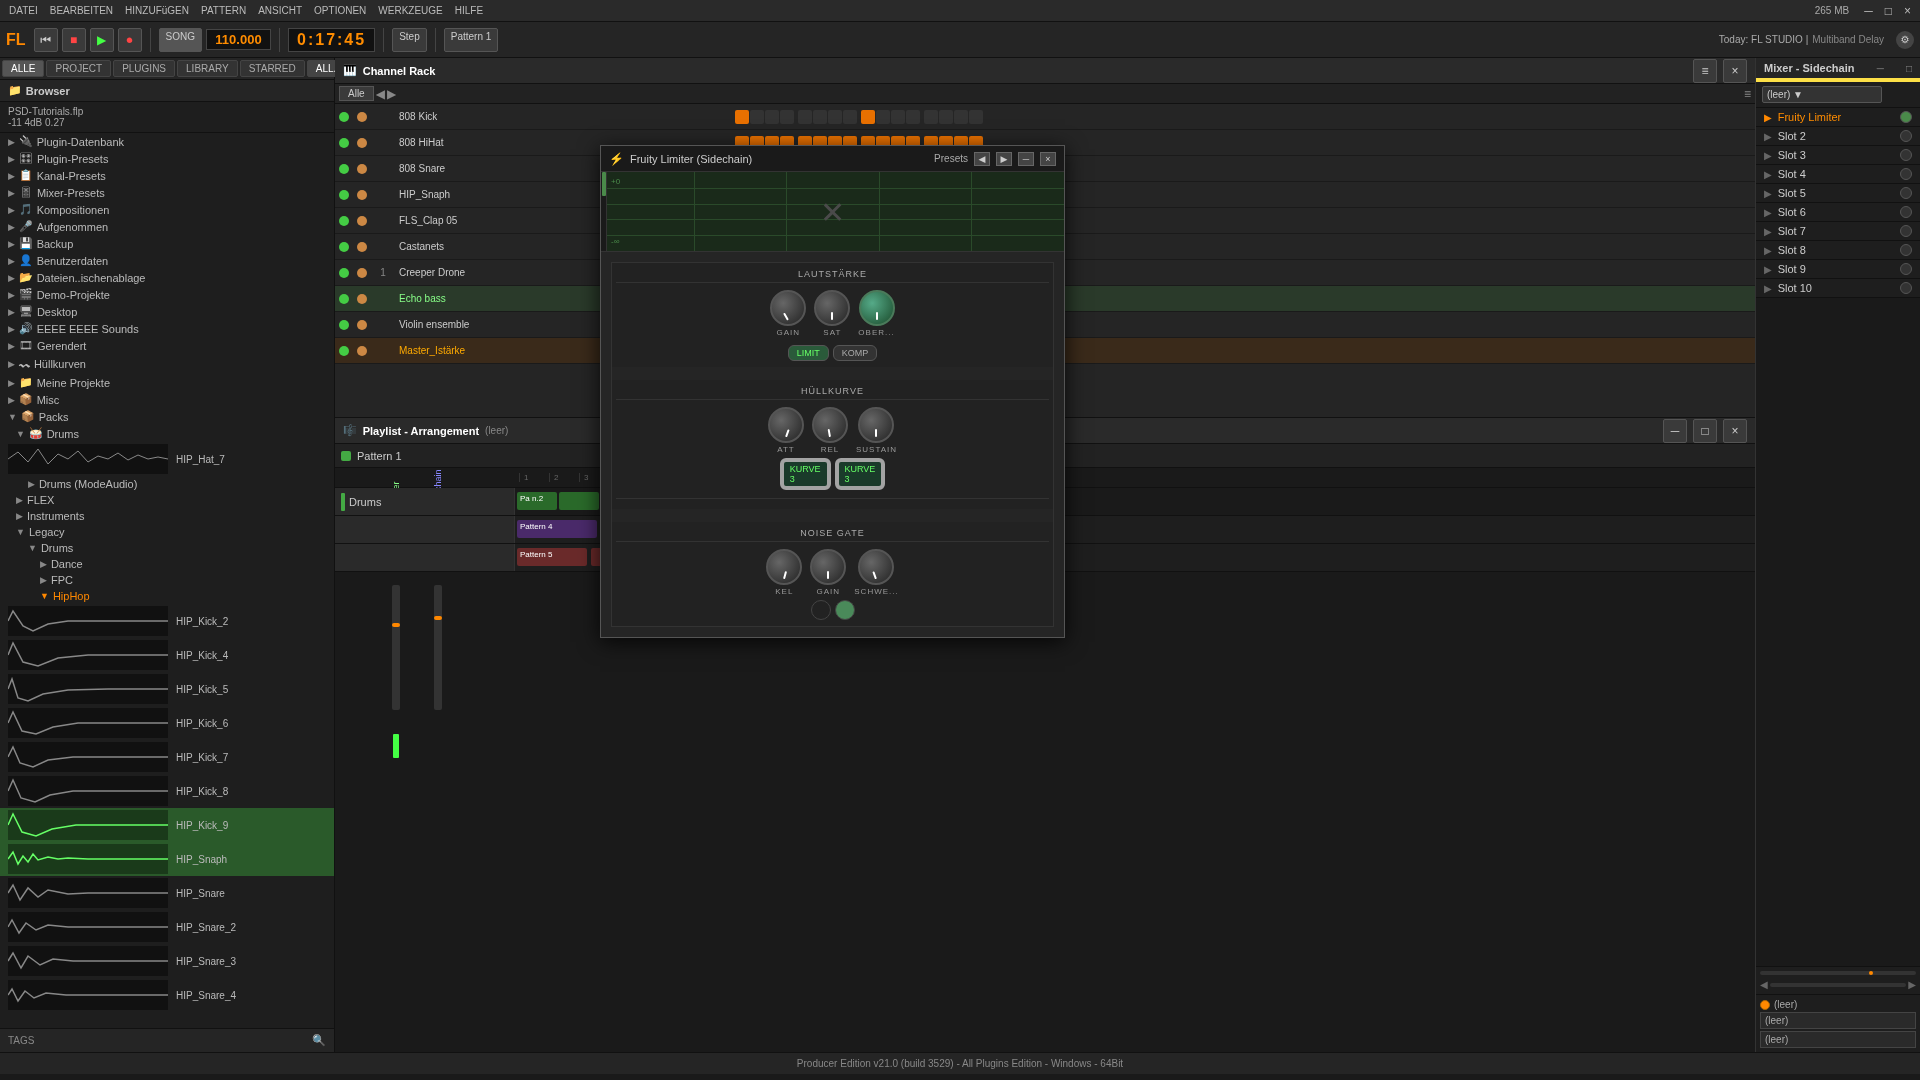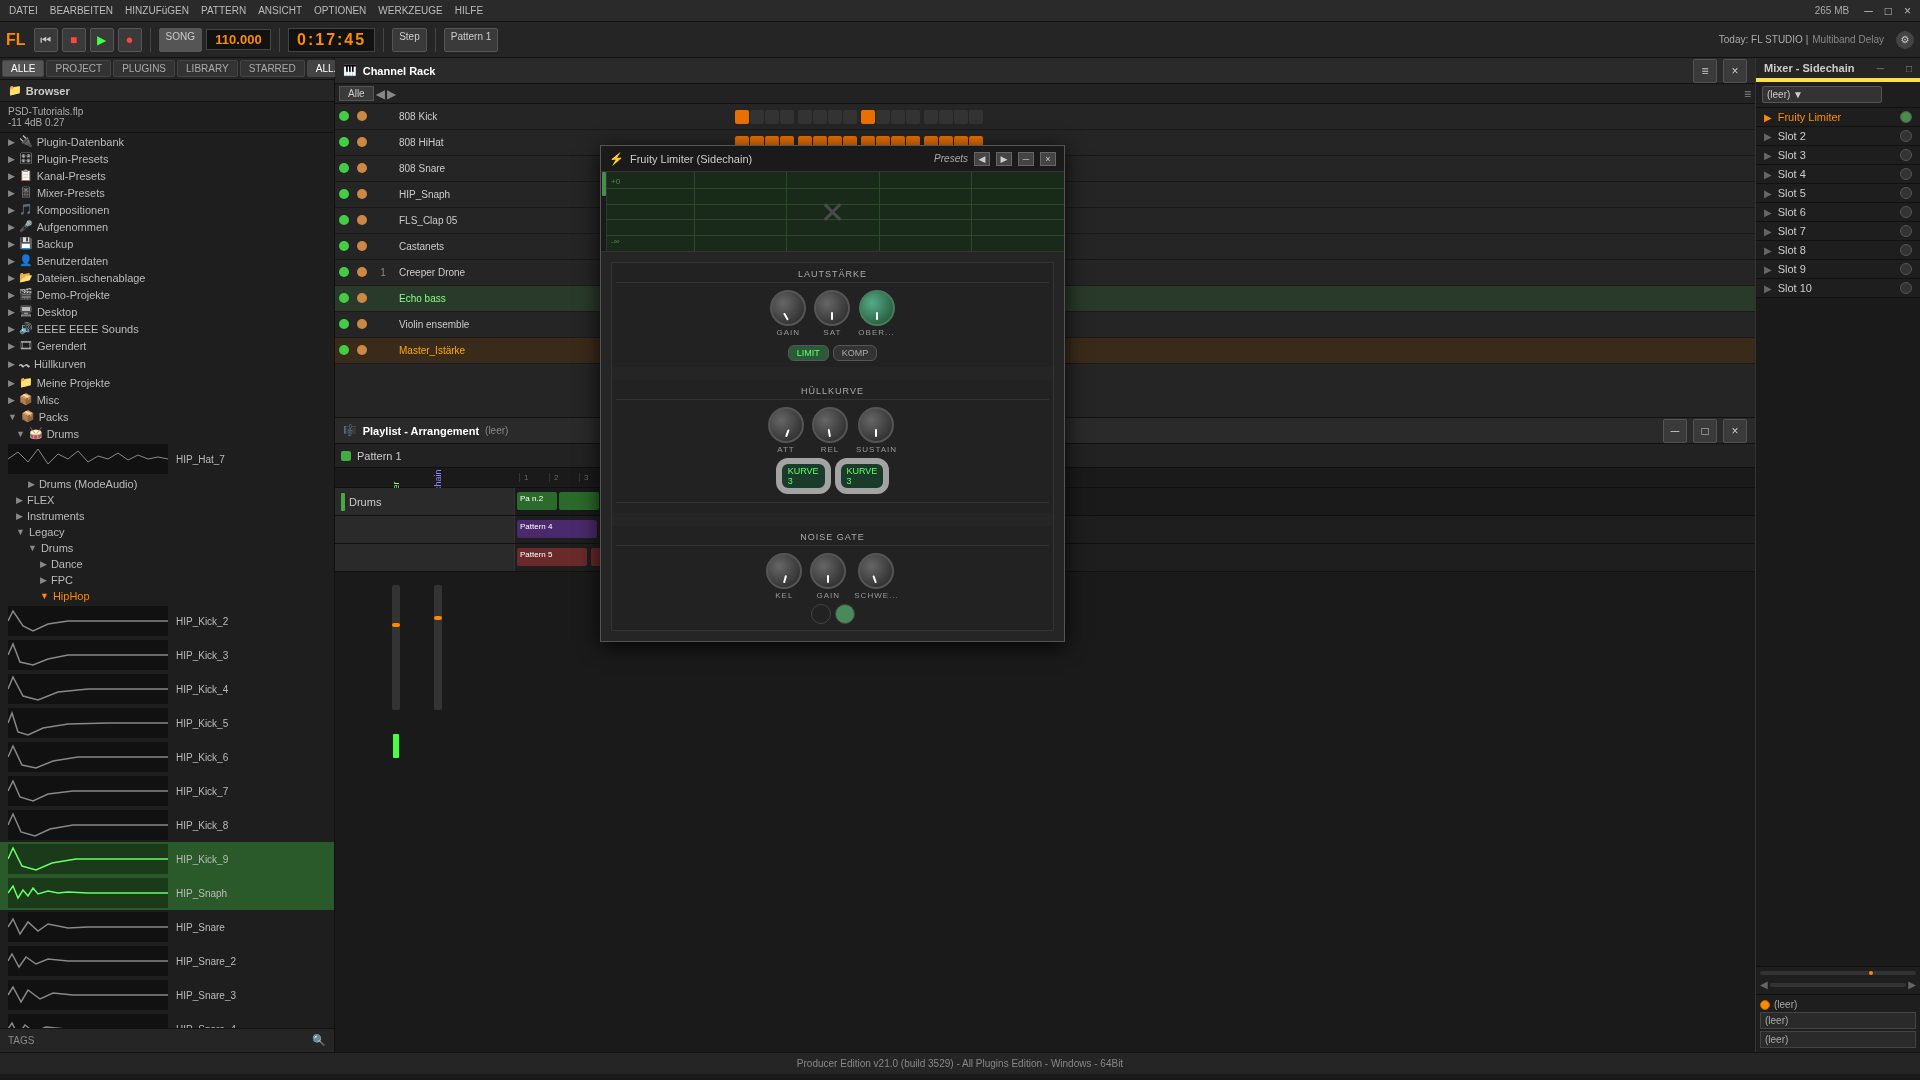--- a/index.html
+++ b/index.html
@@ -207,21 +207,21 @@
     }
     .panel-title { color: #fff; font-size: 11px; font-weight: bold; }
     .channel-row {
       display: flex;
       align-items: center;
       height: 26px;
       border-bottom: 1px solid #1a1a1a;
     }
     .channel-controls {
       display: flex;
-      align-items: flex-start;
+      align-items: flex-end;
       width: 400px;
       gap: 8px;
       padding: 0 4px;
     }
     .ch-btn-green {
       width: 10px; height: 10px;
       background: #4c4; border-radius: 50%;
       cursor: pointer;
     }
     .ch-btn-orange {
@@ -392,25 +392,25 @@
       width: 20px;
       height: 20px;
       border-radius: 50%;
       background: #222;
       border: 1px solid #444;
       cursor: pointer;
     }
     .fl-led.active { background: #4a8a5a; }
     .fl-curve-badge {
       background: #1a3a2a;
-      border: 6px solid #a3a3a3;
+      border: 4px solid #a3a3a3;
       color: #6f6;
       font-size: 9px;
       padding: 2px 6px;
-      border-radius: 12px;
+      border-radius: 6px;
     }
     .fl-curve-row {
       display: flex;
       gap: 4px;
       align-items: center;
     }
     #mixer-header {
       background: #252525;
       padding: 4px 8px;
       border-bottom: 4px solid #fde047;
@@ -668,28 +668,20 @@
         <div class="waveform-preview">
           <svg class="waveform-svg" viewBox="0 0 160 30">
               <polyline points="0,15 5,5 15,20 25,25 40,18 60,15 80,15 120,15 160,15" fill="none" stroke="#888" stroke-width="1.5"></polyline>
             </svg>
         </div>
         <span>HIP_Kick_2</span>
       </div>
       <div class="waveform-item">
         <div class="waveform-preview">
           <svg class="waveform-svg" viewBox="0 0 160 30">
-              <polyline points="0,15 5,4 12,22 25,25 40,19 60,15 80,15 120,15 160,15" fill="none" stroke="#888" stroke-width="1.5"></polyline>
-            </svg>
-        </div>
-        <span>HIP_Kick_3</span>
-      </div>
-      <div class="waveform-item">
-        <div class="waveform-preview">
-          <svg class="waveform-svg" viewBox="0 0 160 30">
               <polyline points="0,15 5,3 15,22 30,26 50,18 80,15 120,15 160,15" fill="none" stroke="#888" stroke-width="1.5"></polyline>
             </svg>
         </div>
         <span>HIP_Kick_4</span>
       </div>
       <div class="waveform-item">
         <div class="waveform-preview">
           <svg class="waveform-svg" viewBox="0 0 160 30">
               <polyline points="0,15 4,5 10,24 20,27 35,20 60,16 100,15 160,15" fill="none" stroke="#888" stroke-width="1.5"></polyline>
             </svg>
@@ -1342,21 +1334,21 @@
 </div>
 
 <div id="status-bar">
   <span>Producer Edition v21.0 (build 3529) - All Plugins Edition - Windows - 64Bit</span>
 </div>
 
 <div id="fruity-limiter">
   <div id="fl-titlebar">
     <span class="fl-title-icon">⚡</span>
     <span class="fl-title-text">Fruity Limiter (Sidechain)</span>
-    <span style="font-size:10px;color:#aaa;cursor:pointer;font-style:italic;">Presets</span>
+    <span style="font-size:10px;color:#aaa;cursor:pointer;">Presets</span>
     <div class="fl-btn">◀</div>
     <div class="fl-btn">▶</div>
     <div class="fl-btn">─</div>
     <div class="fl-btn">×</div>
   </div>
 
   <div id="fl-display">
 
     <div class="fl-display-line" style="top:20%;"></div>
     <div class="fl-display-line" style="top:40%;"></div>

